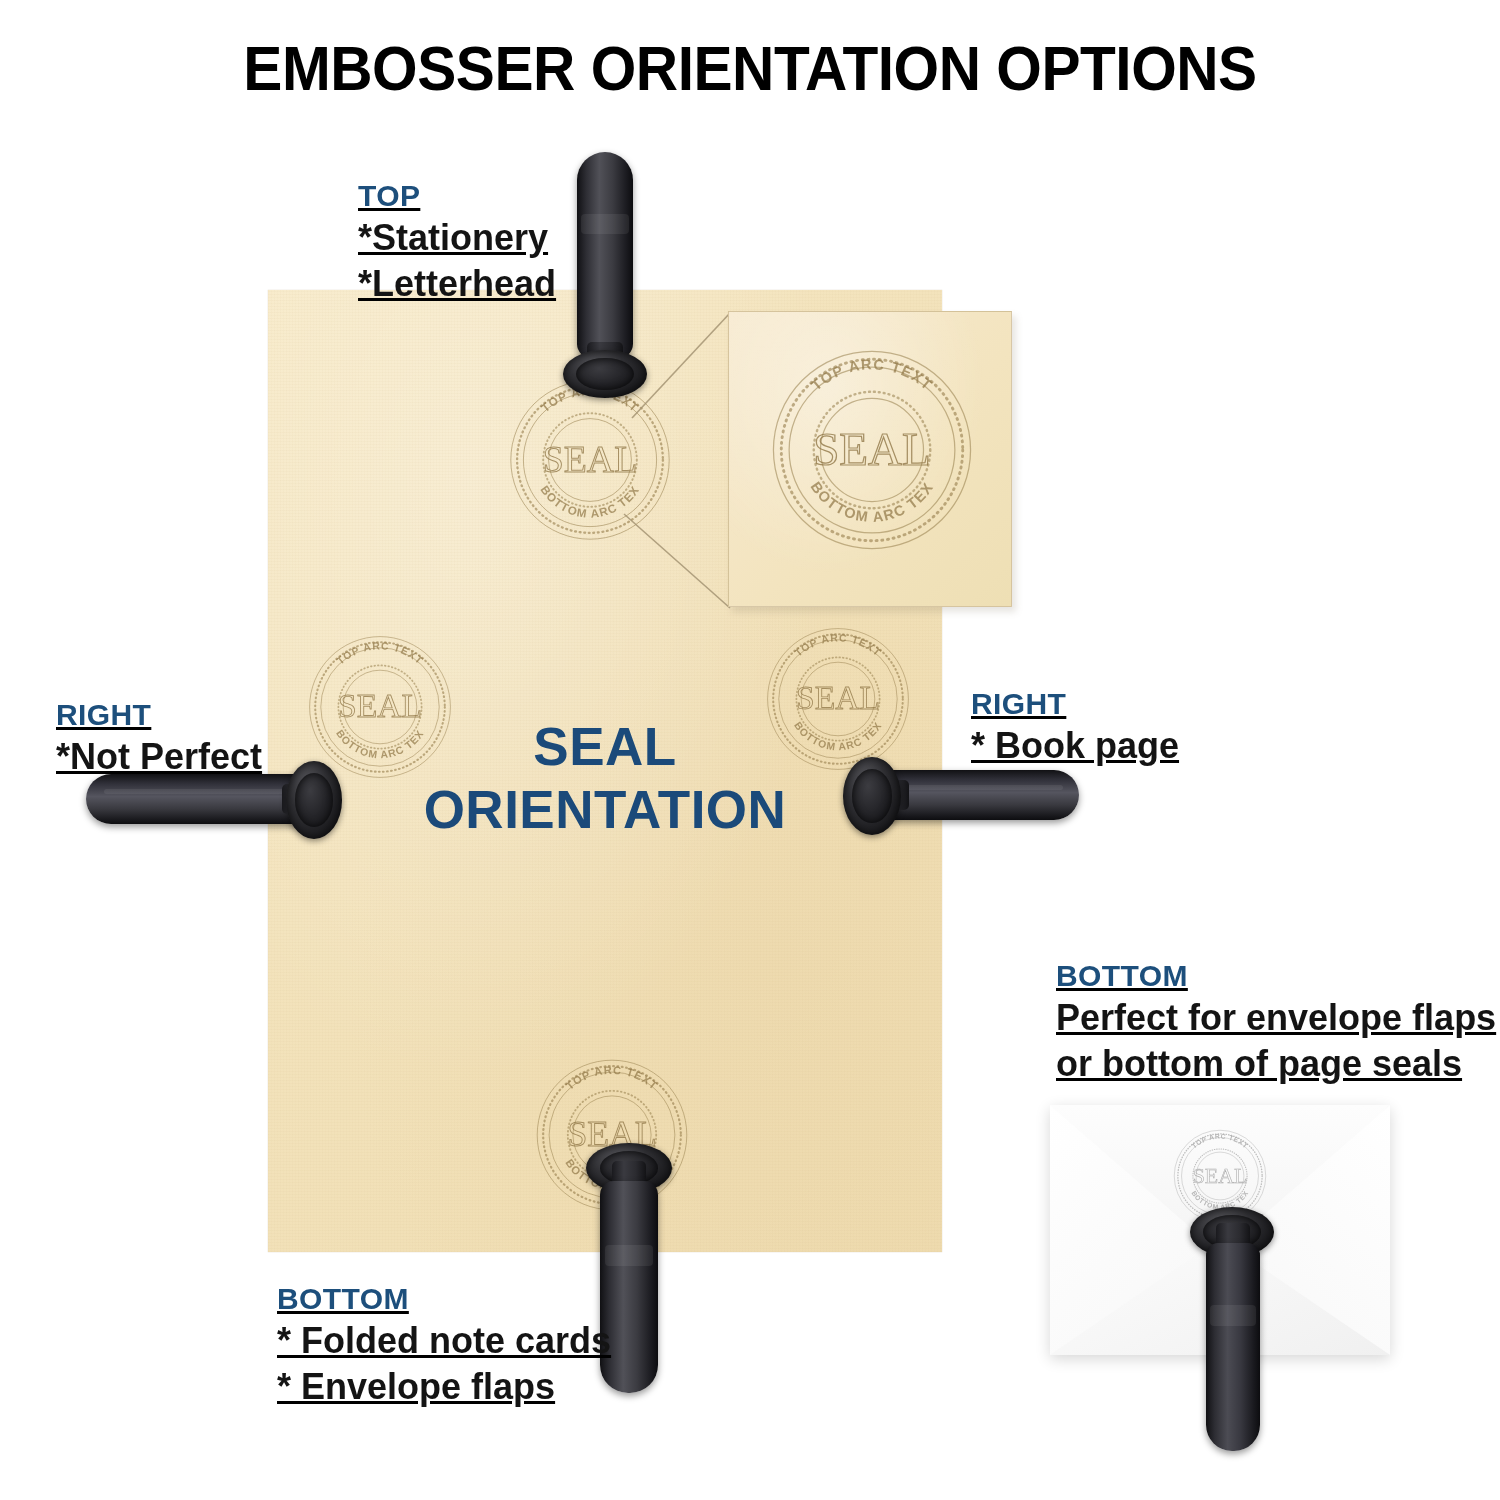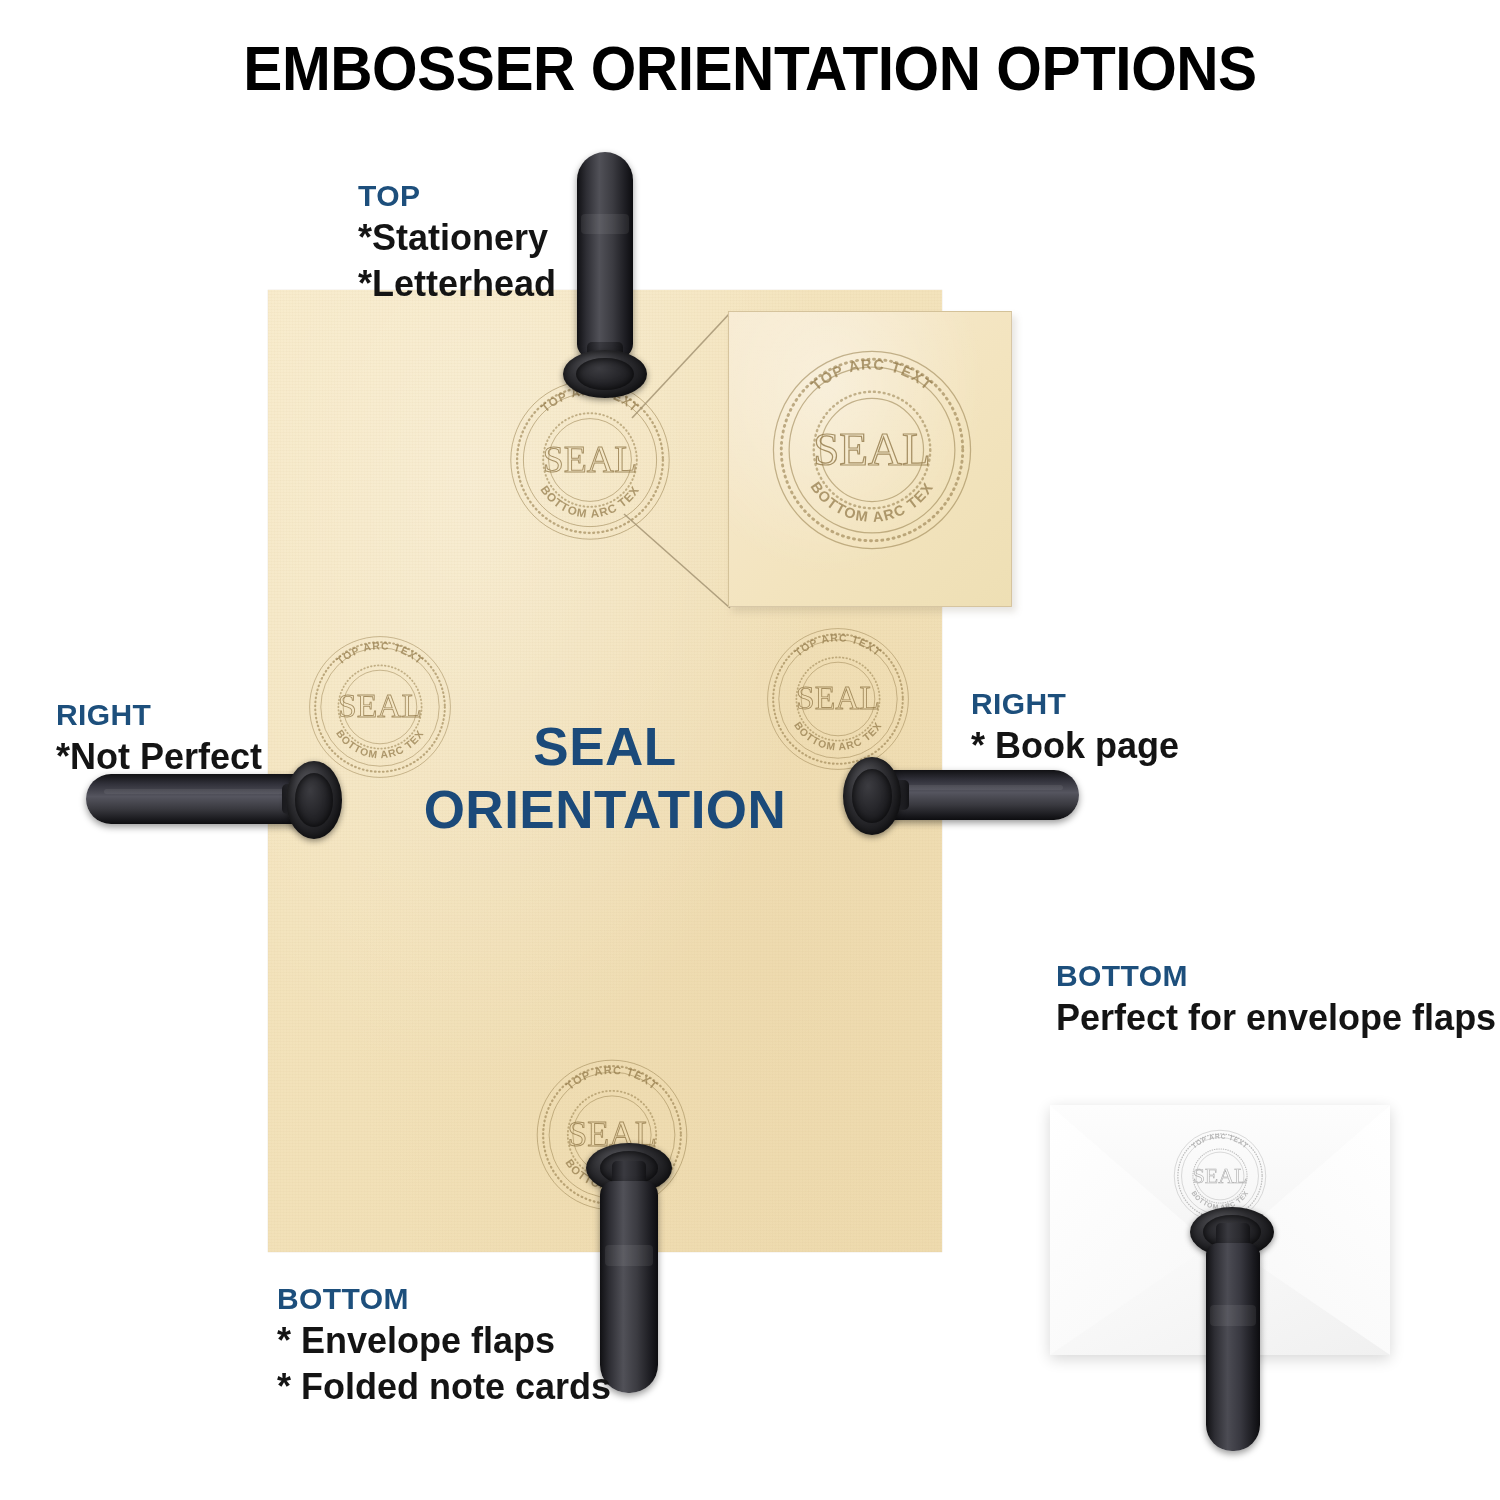--- a/index.html
+++ b/index.html
@@ -209,21 +209,21 @@
     clip-path: polygon(100% 0, 100% 100%, 0 52%);
     filter: drop-shadow(-1px 0 1px rgba(0,0,0,0.08));
   }
   #seal-envelope { position: absolute; left: 1168px; top: 1124px; width: 104px; height: 104px; }
   #seal-envelope .ring-line { stroke: rgba(170,170,170,0.75); }
   #seal-envelope .beads, #seal-envelope .beads-inner { stroke: rgba(175,175,175,0.8); }
   #seal-envelope .arc-text { fill: rgba(170,170,170,0.85); }
   #seal-envelope .center-text { stroke: rgba(165,165,165,0.9); }
 
   
-  .callout-label { position: absolute; }
+  .callout-label { position: absolute; text-decoration: underline; }
   .callout-label .heading {
     color: #1d4f7c;
     font-weight: bold;
     font-size: 30px;
     letter-spacing: 0.4px;
     line-height: 1.22;
   }
   .callout-label .line {
     color: #141414;
     font-weight: bold;
@@ -431,19 +431,20 @@
 </div>
 
 <div class="callout-label" id="label-right">
   <div class="heading">RIGHT</div>
   <div class="line">* Book page</div>
 </div>
 
 <div class="callout-label" id="label-bottom-env">
   <div class="heading">BOTTOM</div>
   <div class="line">Perfect for envelope flaps</div>
+  <div class="line">or bottom of page seals</div>
 </div>
 
 <div class="callout-label" id="label-bottom-paper">
   <div class="heading">BOTTOM</div>
+  <div class="line">* Folded note cards</div>
   <div class="line">* Envelope flaps</div>
-  <div class="line">* Folded note cards</div>
 </div>
 
 </body></html>

